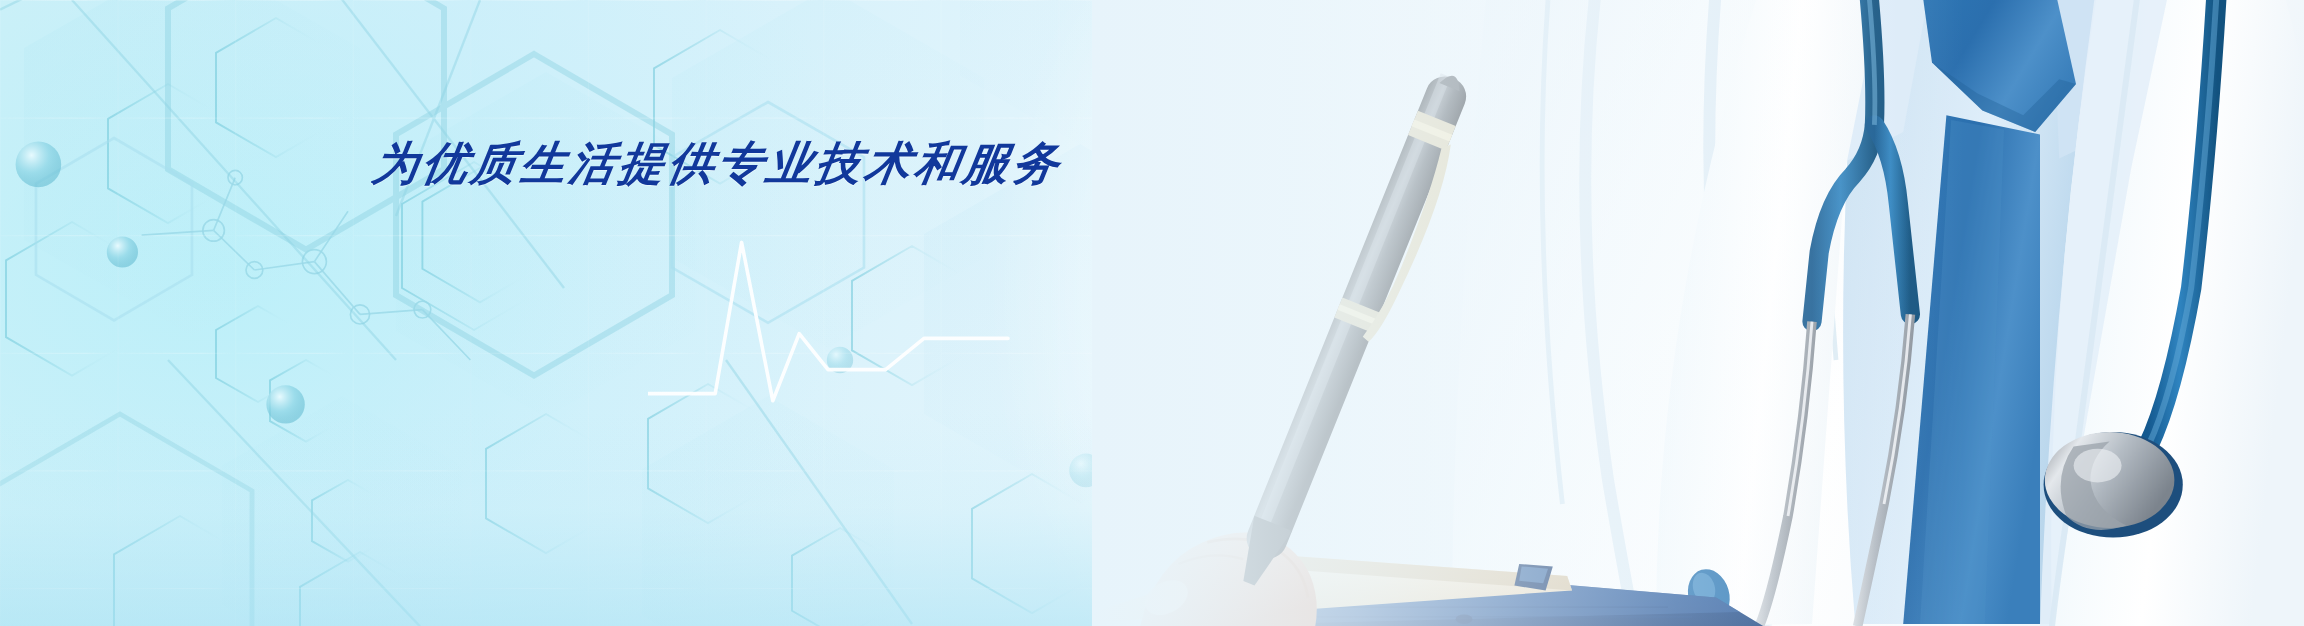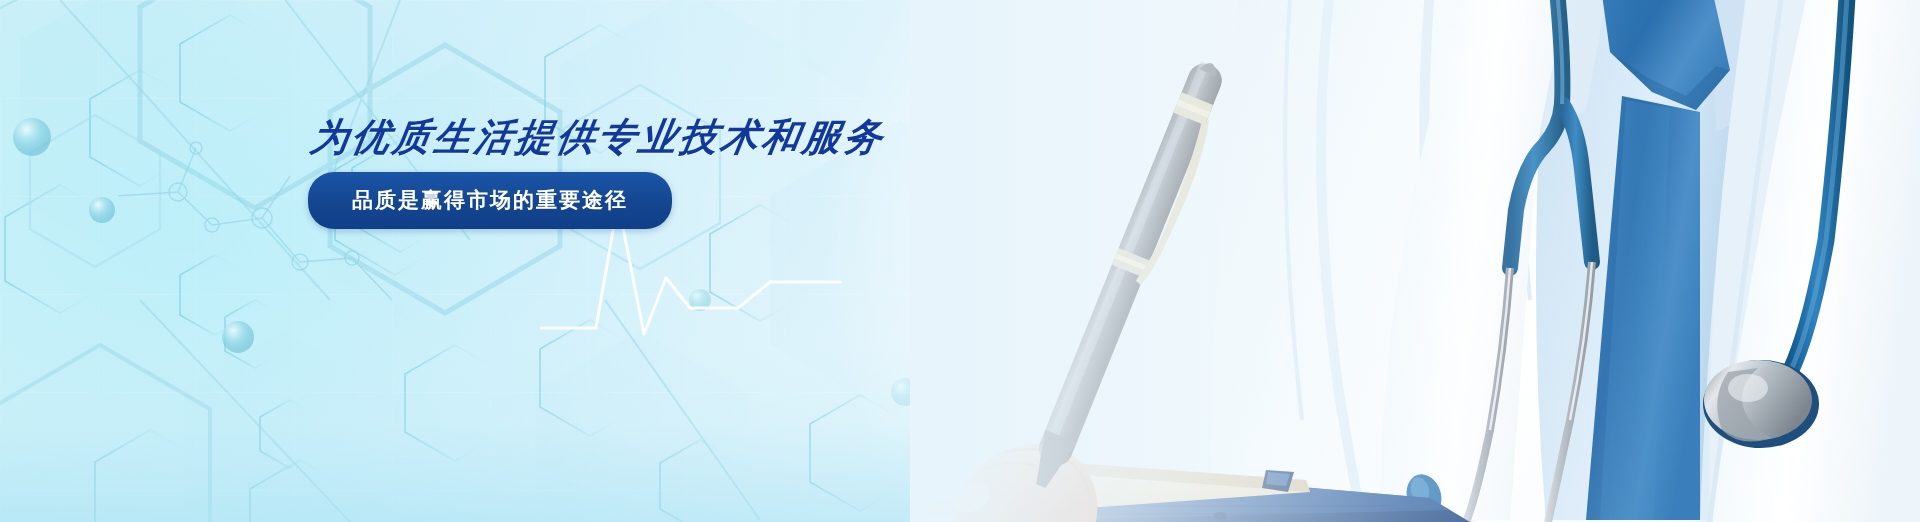--- a/index.html
+++ b/index.html
@@ -360,16 +360,15 @@
 
       <rect x="0" y="0" width="1010" height="522" fill="url(#photoFadeL)"></rect>
     </svg>
   </div>
 
   <div class="content">
 
     <div class="headline">为优质生活提供专业技术和服务</div>
 
 
-    <button class="cta">品质是赢得市场的重要途径</button>
   </div>
 
 </div>
 
 </body></html>

